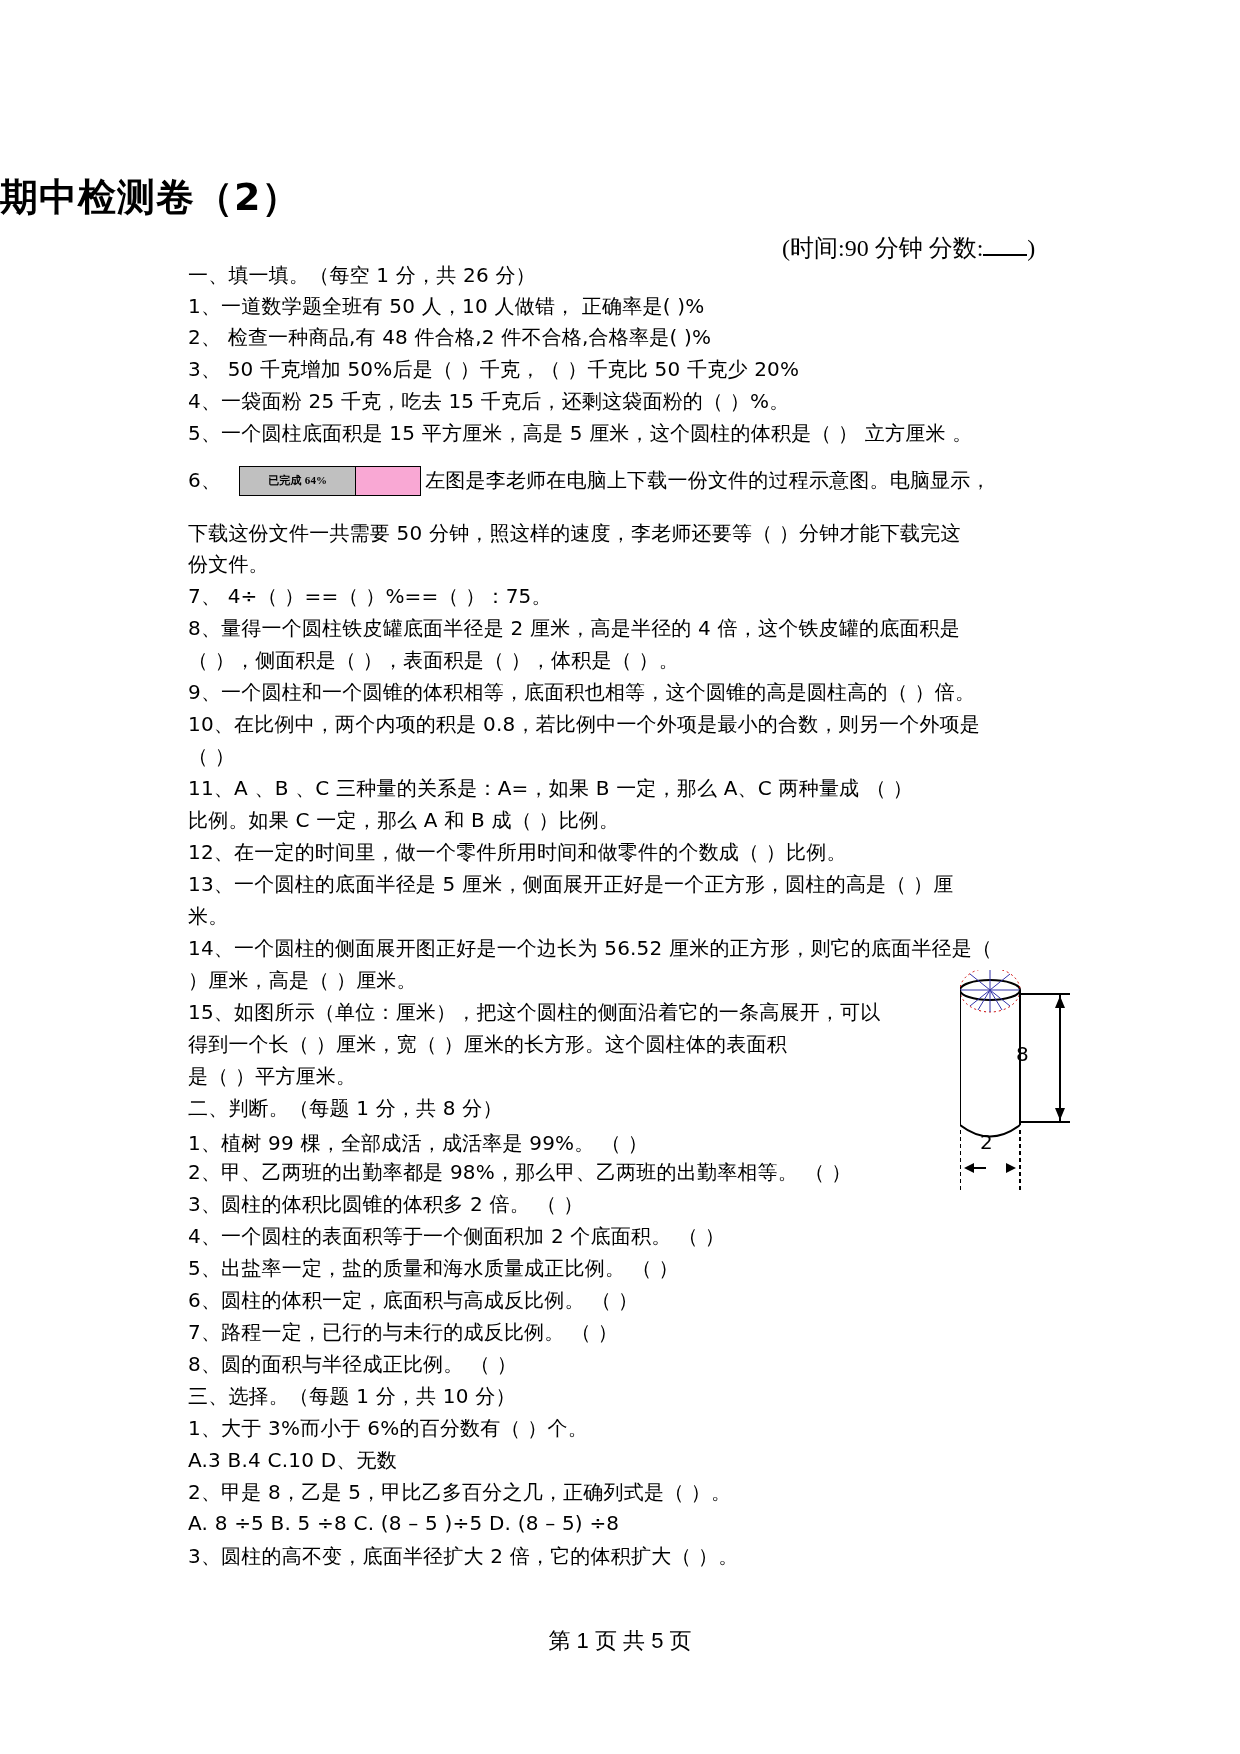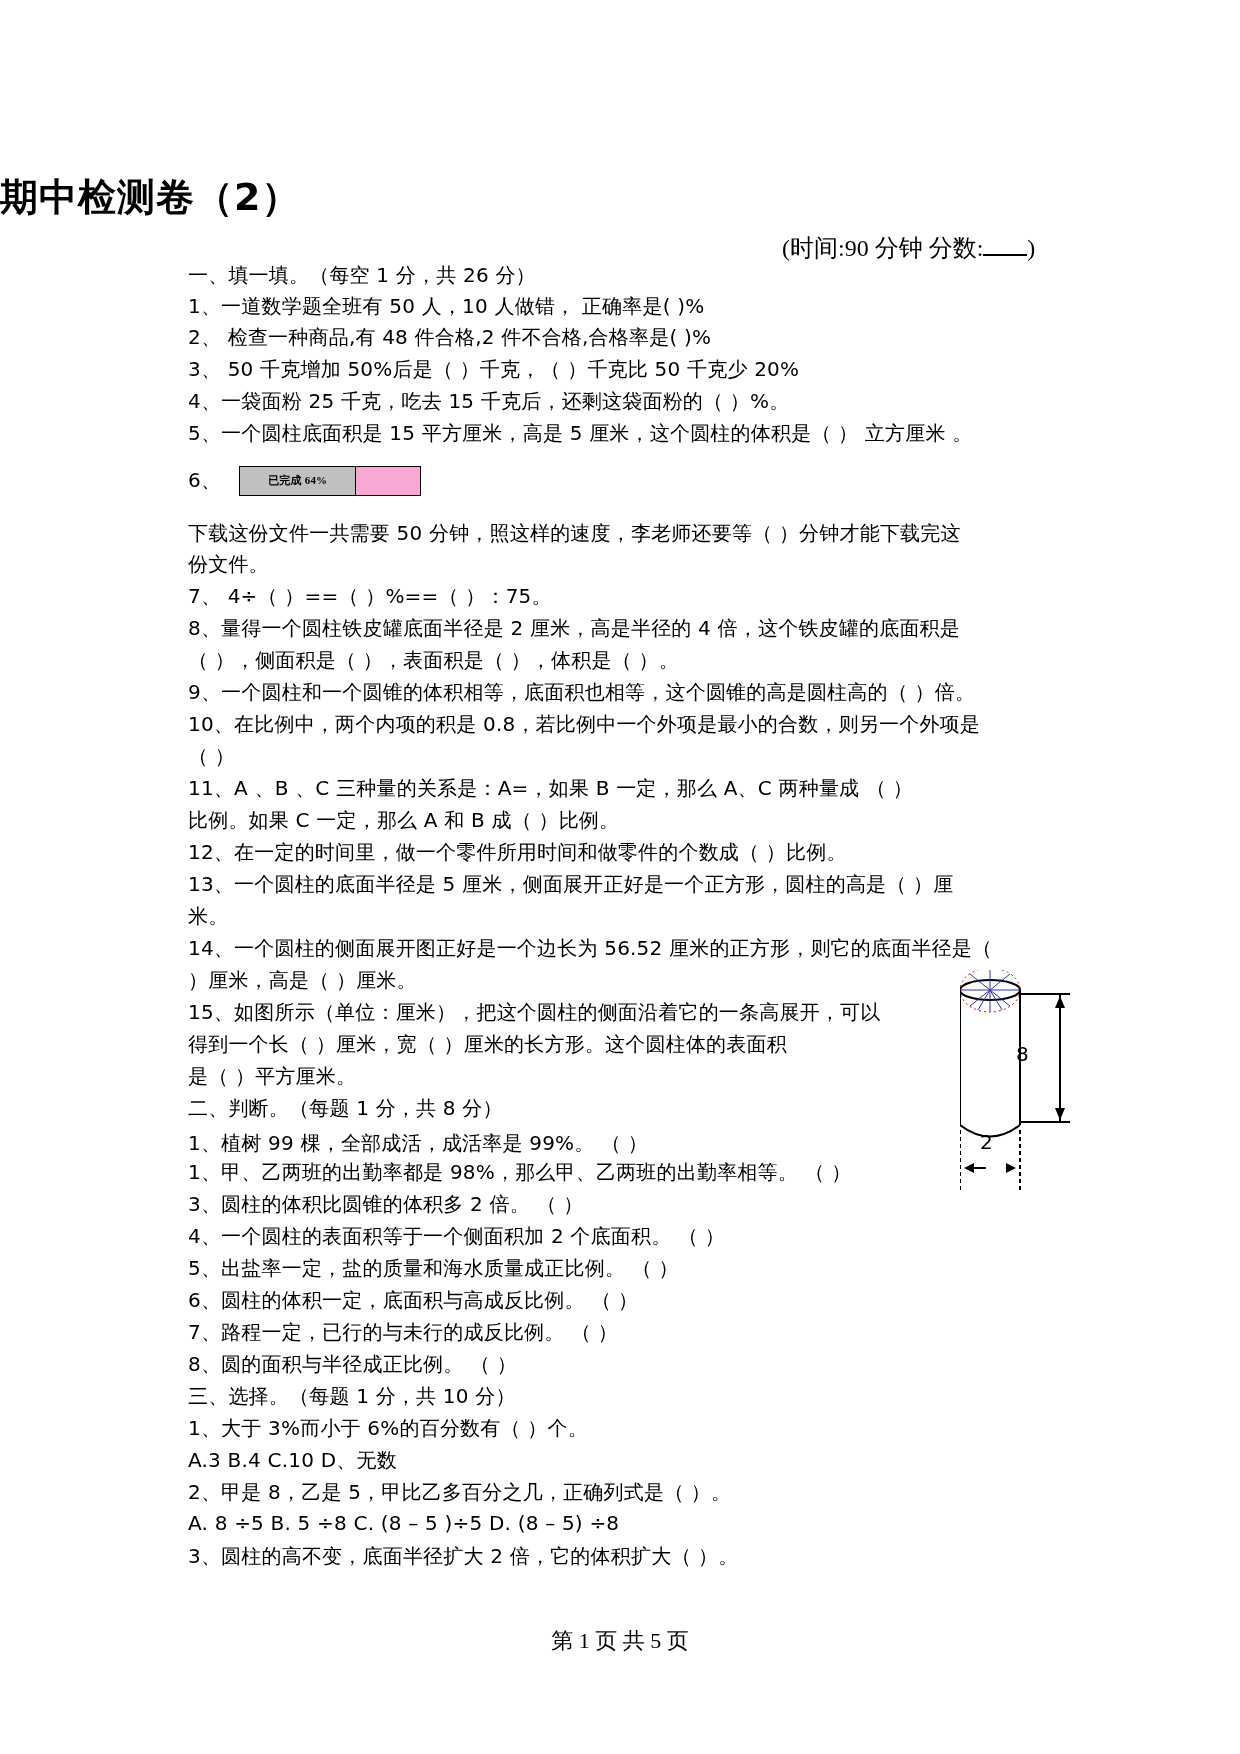--- a/index.html
+++ b/index.html
@@ -10,38 +10,38 @@
   .meta { position: absolute; top: 232px; left: 782px; font-size: 24px;
           font-family: Liberation Serif, serif; }
   .meta .blank { display: inline-block; width: 44px; border-bottom: 2px solid #000; height: 18px; vertical-align: baseline; }
   .line { position: absolute; left: 188px; font-size: 20px; white-space: nowrap; letter-spacing: 0.2px; }
   .pbar { display: inline-block; position: relative; width: 180px; height: 28px; border: 1px solid #000;
           vertical-align: middle; margin: 0 4px 0 18px; background: #f9a8d4; }
   .pbar .fill { position: absolute; left: 0; top: 0; bottom: 0; width: 64%; background: #c0c0c0;
                 border-right: 1px solid #000; font-size: 11px; font-weight: bold; text-align: center;
                 line-height: 26px; font-family: "Liberation Serif", serif; }
   .footer { position: absolute; top: 1626px; left: 0; width: 1240px; text-align: center;
-            font-size: 22px; font-family: Liberation Serif, serif; }
+            font-size: 22px; font-family: Liberation Sans, sans-serif; }
   .figure { position: absolute; left: 960px; top: 970px; width: 120px; height: 220px; }
 </style>
 </head>
 <body>
 
 <div class="title">期中检测卷（2）</div>
 <div class="meta"><span>(时间:90 分钟    分数:</span><span class="blank"></span><span>)</span></div>
 
 <div class="line" style="top:262px">一、填一填。（每空 1 分，共 26 分）</div>
 <div class="line" style="top:293px"> 1、一道数学题全班有 50 人，10 人做错， 正确率是(      )%</div>
 <div class="line" style="top:324px">  2、 检查一种商品,有 48 件合格,2 件不合格,合格率是(      )%</div>
 <div class="line" style="top:356px">  3、 50 千克增加 50%后是（  ）千克，（  ）千克比 50 千克少 20%</div>
 <div class="line" style="top:388px">  4、一袋面粉 25 千克，吃去 15 千克后，还剩这袋面粉的（      ）%。</div>
 <div class="line" style="top:420px">  5、一个圆柱底面积是 15 平方厘米，高是 5 厘米，这个圆柱的体积是（  ） 立方厘米 。</div>
 
 <div class="line" style="top:466px">
-  <span>  6、</span><span class="pbar"><span class="fill">已完成 64%</span></span>
+  <span>  6、</span><span class="pbar"><span class="fill">已完成 64%</span></span><span>左图是李老师在电脑上下载一份文件的过程示意图。电脑显示，</span>
 </div>
 <div class="line" style="top:520px">下载这份文件一共需要 50 分钟，照这样的速度，李老师还要等（    ）分钟才能下载完这</div>
 <div class="line" style="top:551px">份文件。</div>
 <div class="line" style="top:583px">7、 4÷（   ）==（   ）%==（   ）：75。</div>
 <div class="line" style="top:615px">8、量得一个圆柱铁皮罐底面半径是 2 厘米，高是半径的 4 倍，这个铁皮罐的底面积是</div>
 <div class="line" style="top:647px">（   ），侧面积是（  ），表面积是（   ），体积是（   ）。</div>
 <div class="line" style="top:679px">9、一个圆柱和一个圆锥的体积相等，底面积也相等，这个圆锥的高是圆柱高的（     ）倍。</div>
 <div class="line" style="top:711px">10、在比例中，两个内项的积是 0.8，若比例中一个外项是最小的合数，则另一个外项是</div>
 <div class="line" style="top:743px">      （ ）</div>
 <div class="line" style="top:775px">11、A 、B 、C 三种量的关系是：A=，如果 B 一定，那么 A、C 两种量成 （     ）</div>
@@ -89,21 +89,21 @@
     <polygon points="4,198 14,193 14,203" fill="#000"></polygon>
     <line x1="14" y1="198" x2="26" y2="198" stroke="#000" stroke-width="2"></line>
     <polygon points="56,198 46,193 46,203" fill="#000"></polygon>
   </svg>
   <span style="position:absolute;left:56px;top:72px;font-size:20px;">8</span>
   <span style="position:absolute;left:20px;top:160px;font-size:20px;">2</span>
 </div>
 
 <div class="line" style="top:1095px">二、判断。（每题 1 分，共 8 分）</div>
 <div class="line" style="top:1130px">1、植树 99 棵，全部成活，成活率是 99%。                      （    ）</div>
-<div class="line" style="top:1159px">1、甲、乙两班的出勤率都是 98%，那么甲、乙两班的出勤率相等。  （    ）</div>
+<div class="line" style="top:1159px">2、甲、乙两班的出勤率都是 98%，那么甲、乙两班的出勤率相等。  （    ）</div>
 <div class="line" style="top:1191px">3、圆柱的体积比圆锥的体积多 2 倍。                       （    ）</div>
 <div class="line" style="top:1223px">4、一个圆柱的表面积等于一个侧面积加 2 个底面积。              （    ）</div>
 <div class="line" style="top:1255px">5、出盐率一定，盐的质量和海水质量成正比例。                 （    ）</div>
 <div class="line" style="top:1287px">6、圆柱的体积一定，底面积与高成反比例。                    （    ）</div>
 <div class="line" style="top:1319px">7、路程一定，已行的与未行的成反比例。                      （    ）</div>
 <div class="line" style="top:1351px">8、圆的面积与半径成正比例。                           （    ）</div>
 
 <div class="line" style="top:1383px">三、选择。（每题 1 分，共 10 分）</div>
 <div class="line" style="top:1415px">1、大于 3%而小于 6%的百分数有（  ）个。</div>
 <div class="line" style="top:1447px">  A.3     B.4     C.10     D、无数</div>

